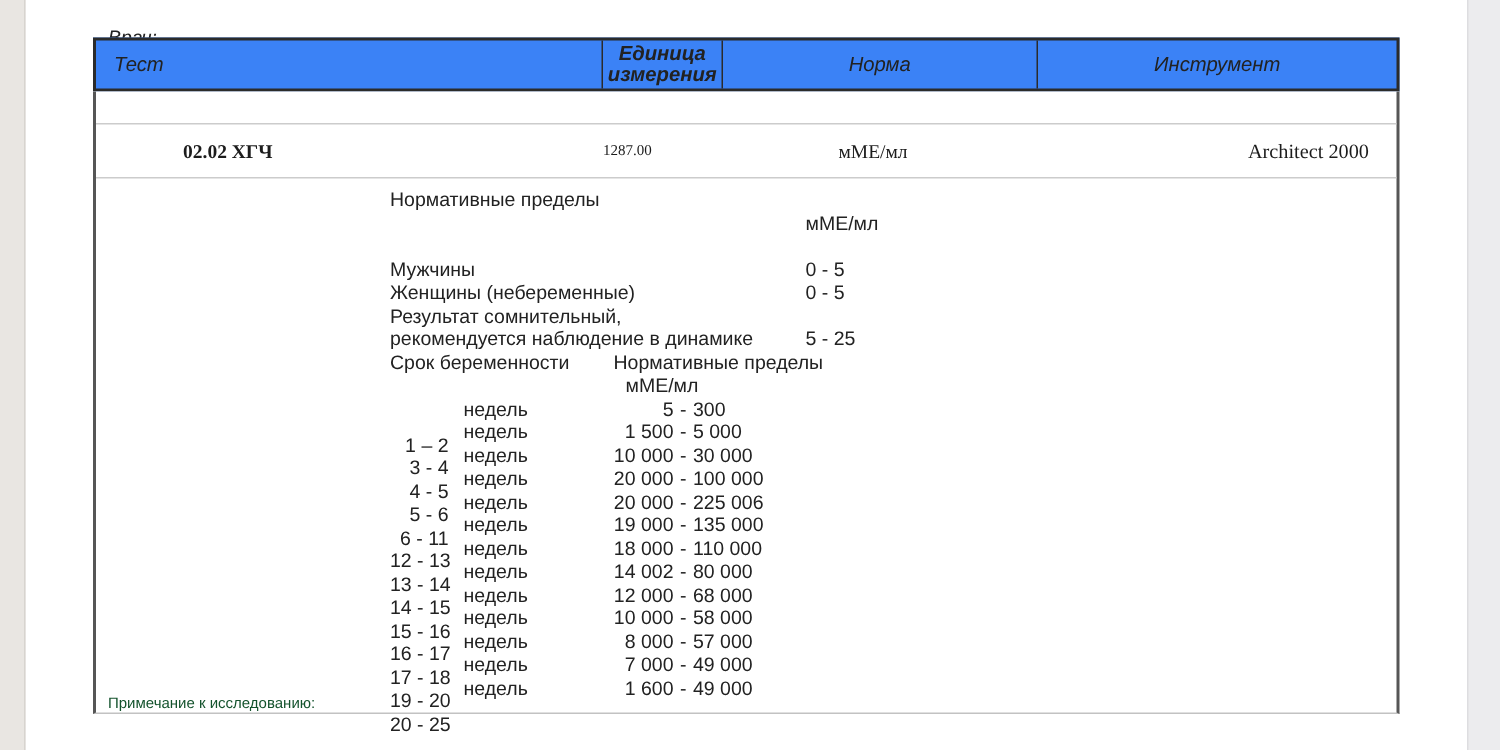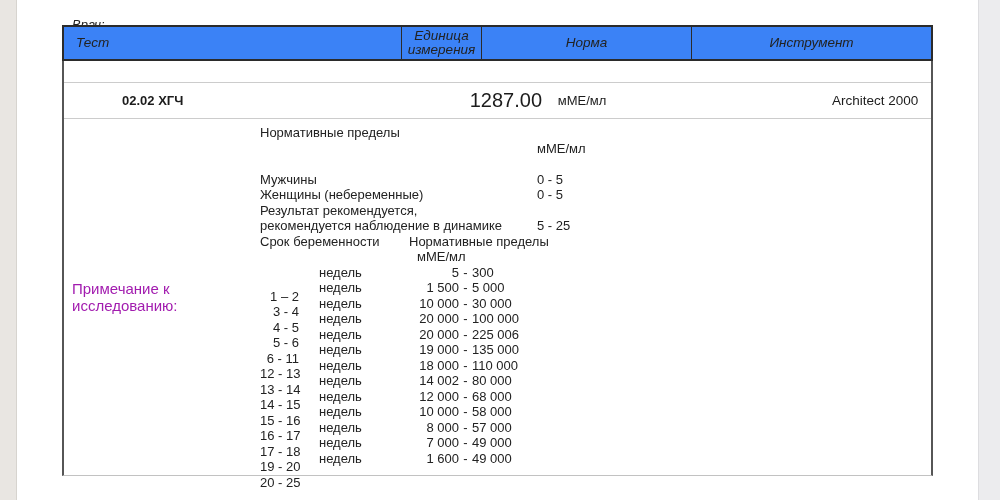--- a/index.html
+++ b/index.html
@@ -30,58 +30,58 @@
   
   .thead { display:flex; height:36px; border:2px solid #2b2b2b; background:#3b82f6; }
   .hcell {
     display:flex; align-items:center; justify-content:center; text-align:center;
     font-style:italic; font-size:13.5px; line-height:14.5px; color:#222;
     border-right:1.5px solid #2b2b2b; height:100%;
   }
   .hcell:last-child { border-right:none;text-align:right; }
   .h-test   { width:338px; justify-content:flex-start; padding-left:12px; }
   .h-result { width:140px; }
-  .h-unit   { width:80px; padding:0 4px; }
+  .h-unit   { width:80px; padding:0 4px;font-weight:bold; }
   .h-norm   { width:210px; }
   .h-instr  { flex:1; }
 
   
   .tbody {
     border-left:2px solid #565656; border-right:2px solid #565656;
     border-bottom:1px solid #c2c2c2; background:#fff;
   }
   .row-empty { height:22px; border-bottom:1px solid #cccccc; }
   .row-result {
     height:36px; display:flex; align-items:center;
-    border-bottom:1px solid #cccccc; font-size:13.5px; color:#1c1c1c;
+    border-bottom:1px solid #cccccc; font-size:13.5px; color:#1c1c1c;font-family:Liberation Serif, serif;
   }
   .rc-test   { width:338px; padding-left:58px; font-weight:bold; font-size:13px; }
-  .rc-result { width:140px; text-align:right; font-size:20px; }
+  .rc-result { width:140px; text-align:left; font-size:10px; }
   .rc-unit   { width:80px; text-align:center; font-size:13px; }
   .rc-norm   { width:210px; }
   .rc-instr  { flex:1; padding-right:6px; }
 
   .row-notes { display:flex; min-height:356px; }
   .notes-label-col {
-    width:196px; display:flex; align-items:center;
-    padding-left:8px; font-size:15px; color:#a21caf;
+    width:196px; display:flex; align-items:flex-end;
+    padding-left:8px; font-size:10px; color:#14532d;
   }
   .notes-content {
     flex:1; padding-top:6px; 
     font-size:13px; line-height:15.5px; color:#222;
   }
   .nline { position:relative; height:15.5px; white-space:nowrap; }
   .nline .val   { position:absolute; left:277px; }
   .nline .mid   { position:absolute; left:149px; }
   .nline .mid2  { position:absolute; left:157px; }
 
   
   .prow { display:flex; height:15.5px; white-space:nowrap; }
   .pw    { width:39px; text-align:right;margin-top:24px; }
-  .punit { width:52px; margin-left:20px; text-align:left; }
+  .punit { width:52px; margin-left:10px; text-align:left; }
   .pfrom { width:88px; text-align:right; }
   .pdash { width:13px; text-align:center; }
   .pto   { text-align:left; }
 </style>
 </head>
 <body>
 
 <div class="page">
   <div class="strip-left"></div>
   <div class="strip-right"></div>
@@ -119,21 +119,21 @@
             </div>
           <div class="nline"></div>
           <div class="nline">
             <span>Мужчины</span>
             <span class="val">0 - 5</span>
           </div>
           <div class="nline">
             <span>Женщины (небеременные)</span>
             <span class="val">0 - 5</span>
           </div>
-          <div class="nline"><span>Результат рекомендуется,</span></div>
+          <div class="nline"><span>Результат сомнительный,</span></div>
           <div class="nline">
             <span>рекомендуется наблюдение в динамике</span>
             <span class="val">5 - 25</span>
           </div>
           <div class="nline">
             <span>Срок беременности</span>
             <span class="mid">Нормативные пределы</span>
           </div>
           <div class="nline">
               <span class="mid2">мМЕ/мл</span>

